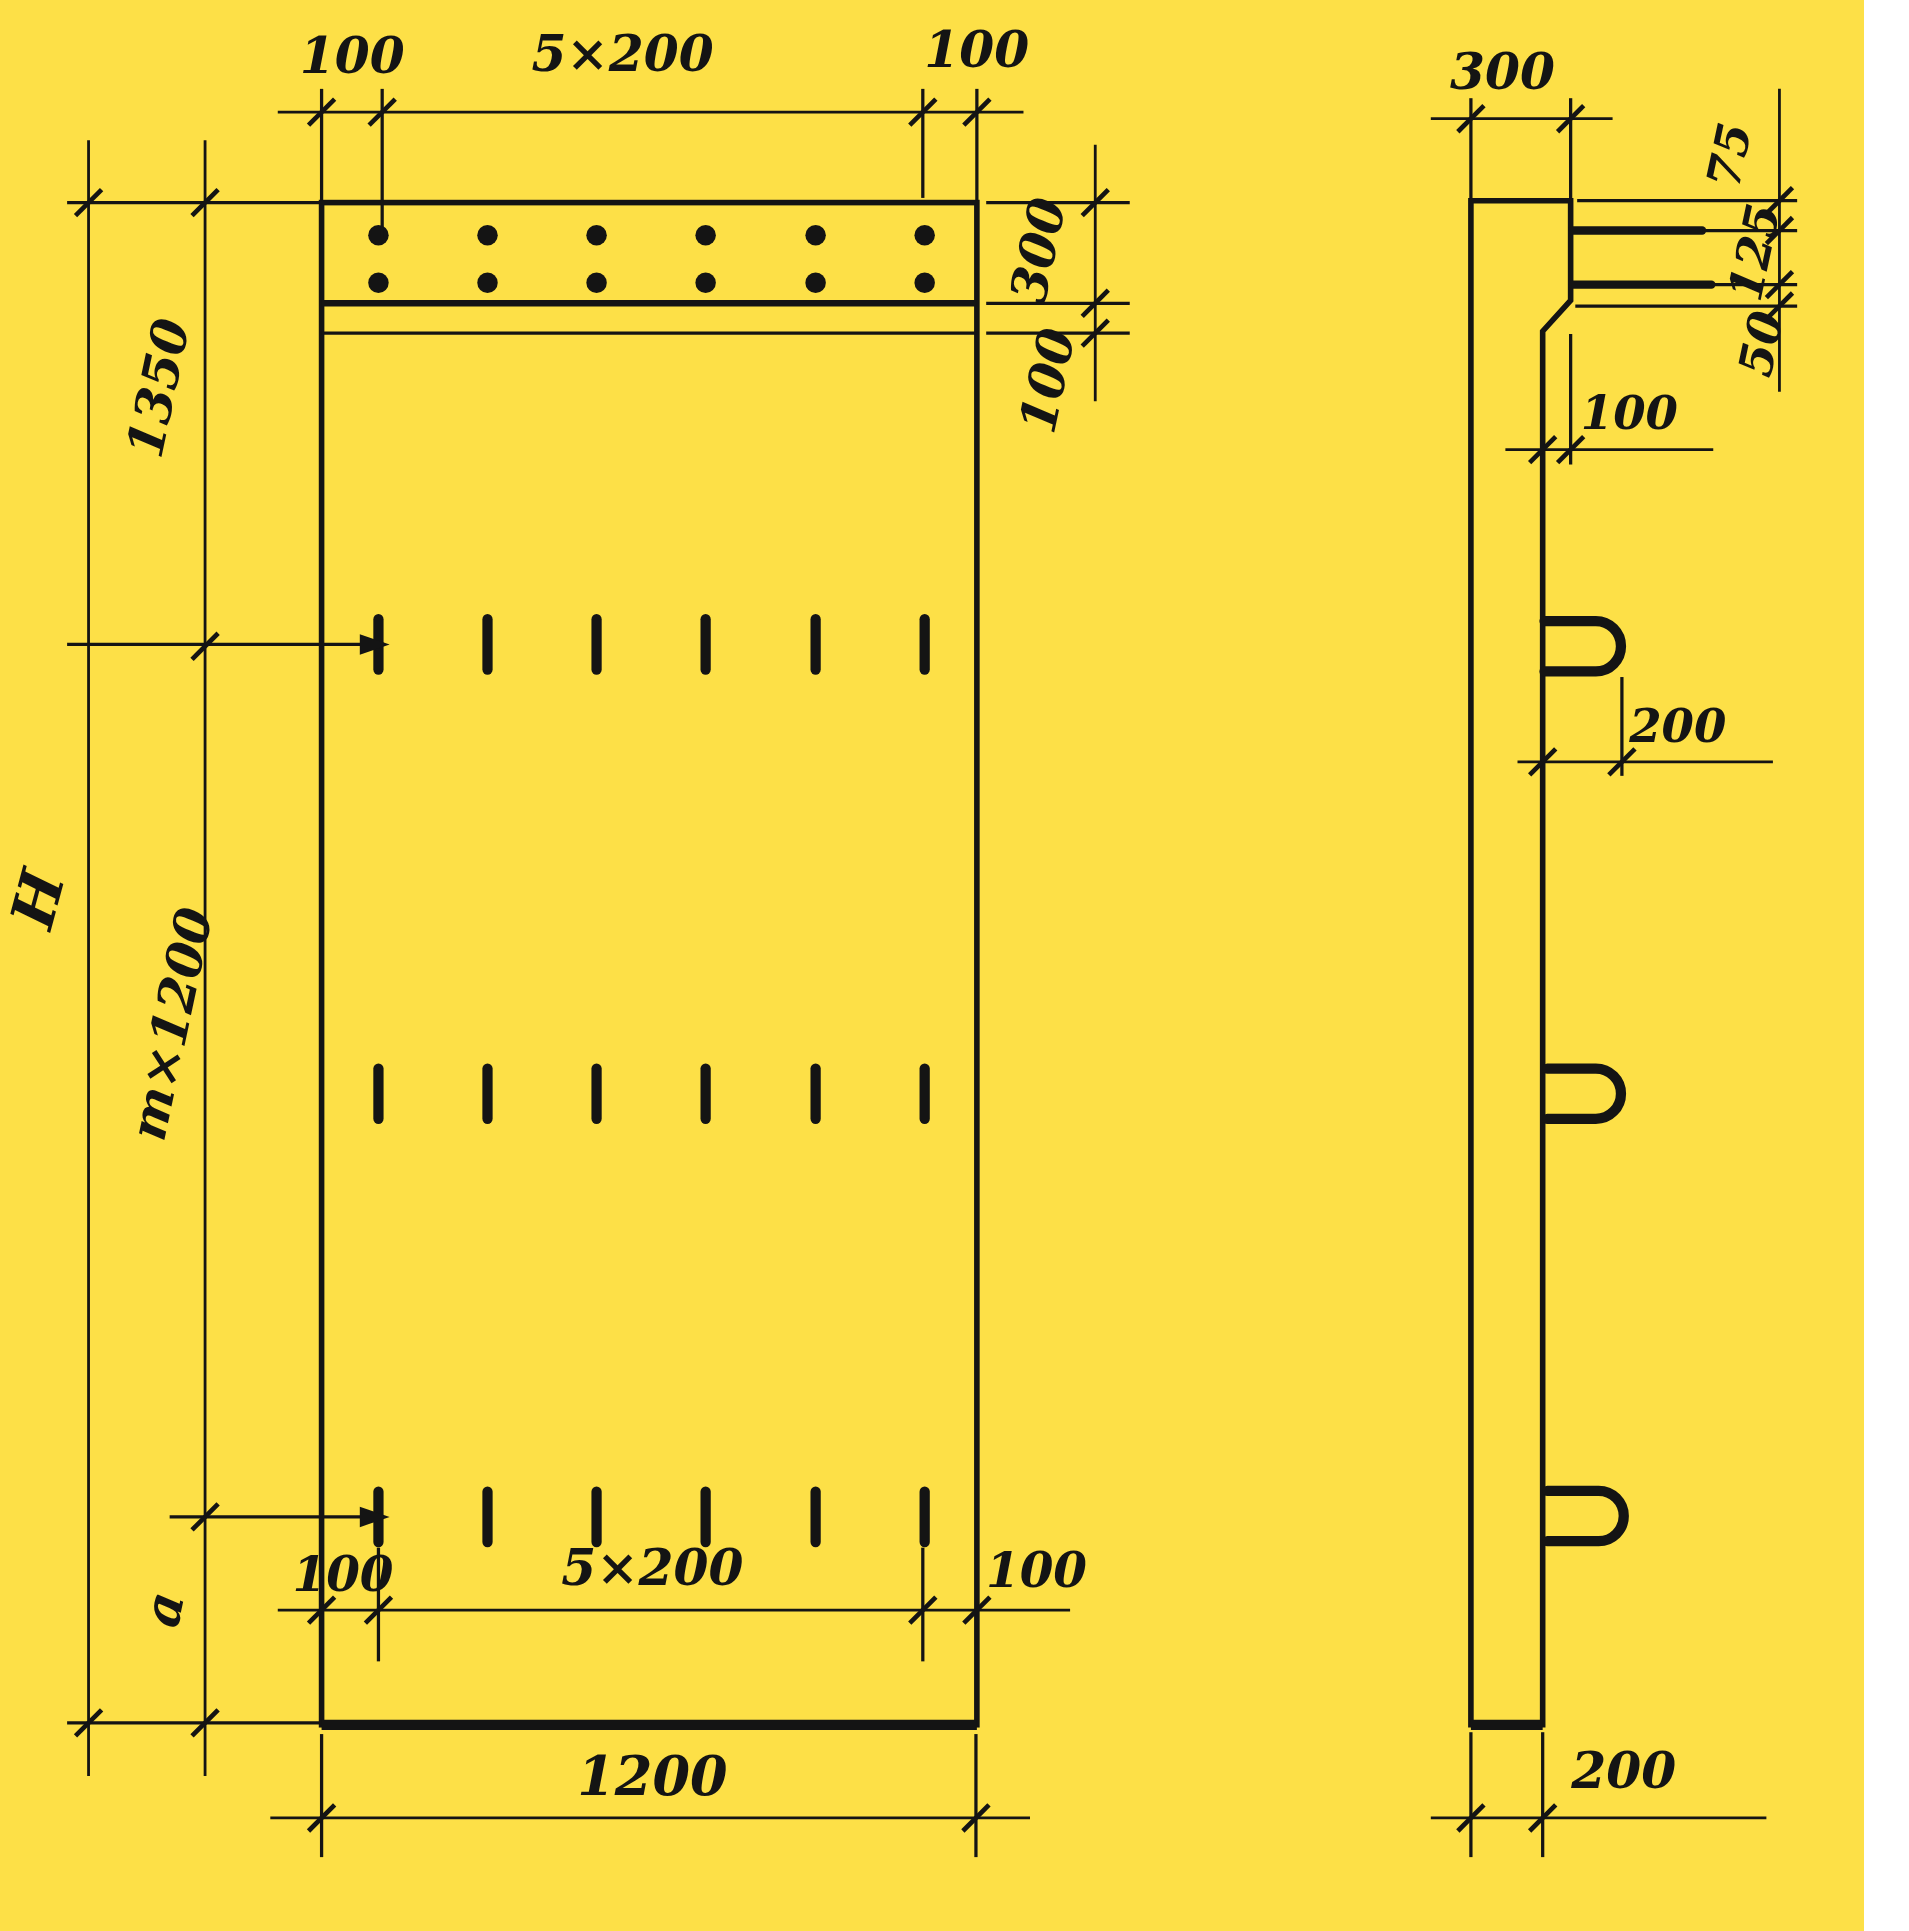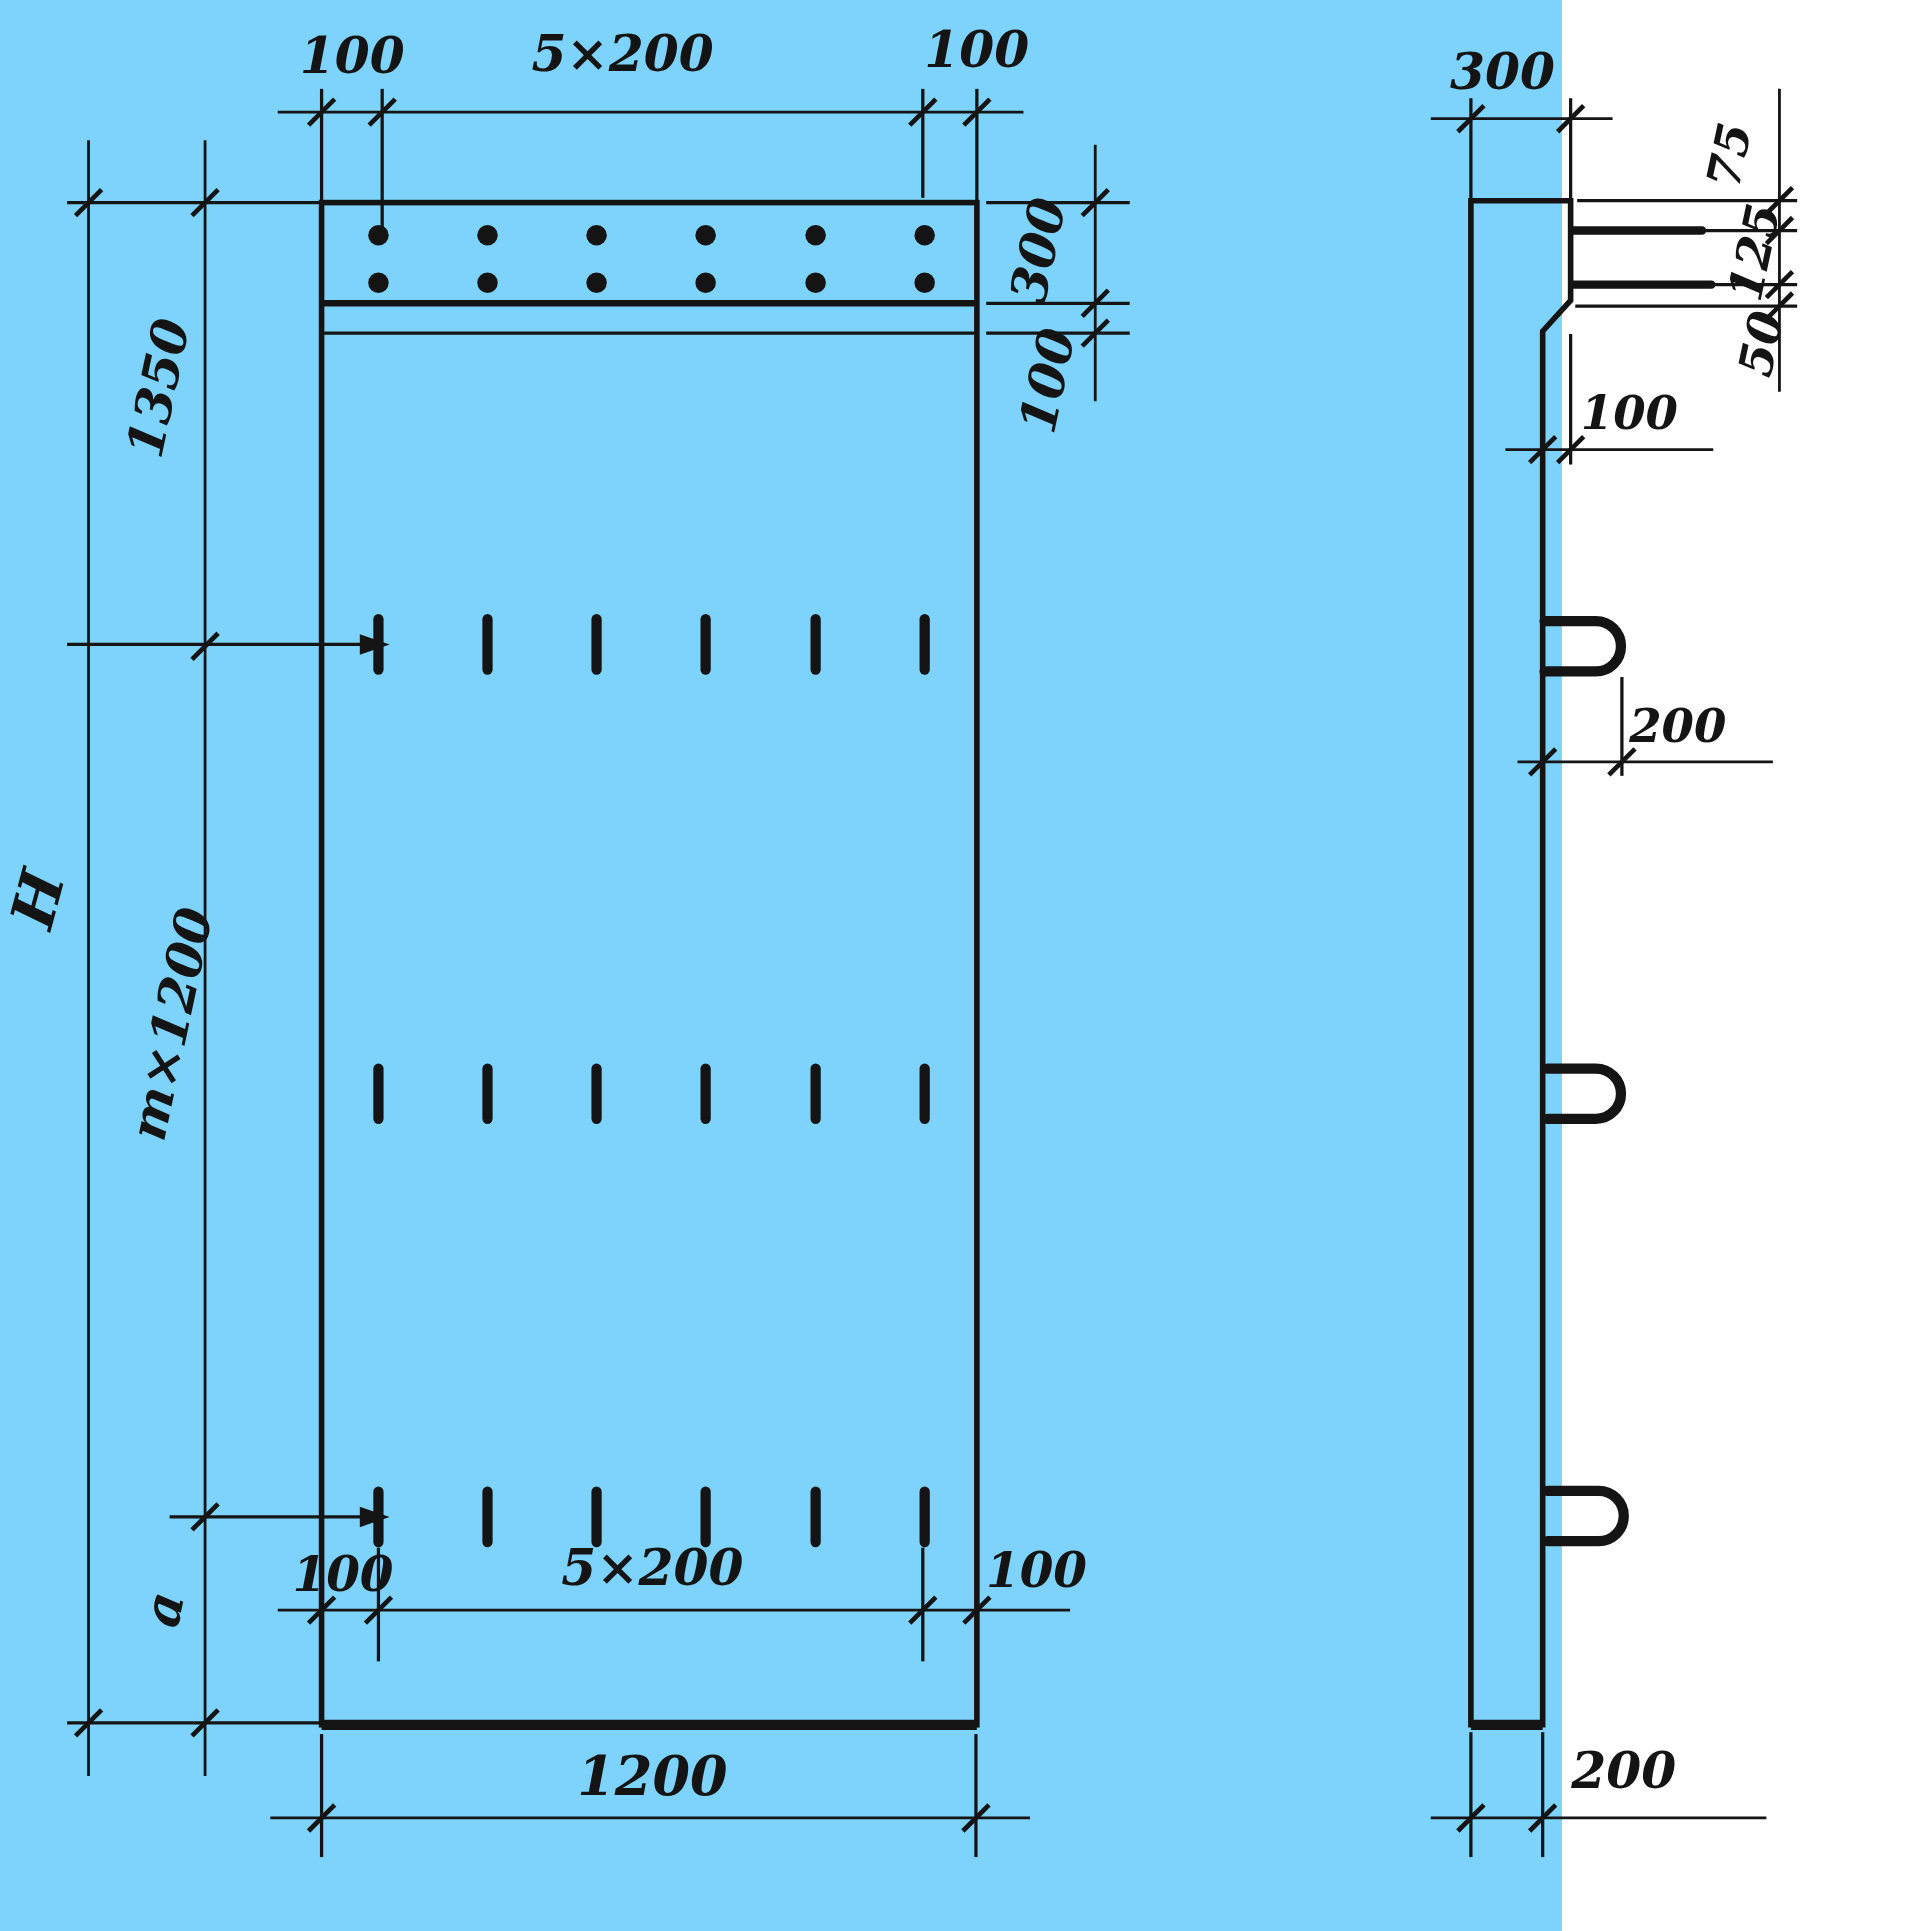--- a/index.html
+++ b/index.html
@@ -1,16 +1,16 @@
 <!DOCTYPE html>
 <html style="font-size:15px"><head>
 <meta charset="utf-8">
 <style>
   html,body{margin:0;padding:0;background:#ffffff;}
-  .stage{width:1562px;height:1932px;background:#7dd3fc;}
+  .stage{width:1864px;height:1932px;background:#fde047;}
   svg{display:block;}
   .ol   {stroke:#141414;stroke-width:6;fill:none;stroke-linejoin:miter;}
   .thick{stroke:#141414;stroke-width:11;fill:none;}
   .band {stroke:#141414;stroke-width:7;fill:none;}
   .thin {stroke:#141414;stroke-width:3.5;fill:none;}
   .dim  {stroke:#141414;stroke-width:3;fill:none;}
   .tick {stroke:#141414;stroke-width:5;fill:none;}
   .bar  {stroke:#141414;stroke-width:9;fill:none;stroke-linecap:round;}
   .dash {stroke:#141414;stroke-width:11;fill:none;stroke-linecap:round;}
   .loop {stroke:#141414;stroke-width:11;fill:none;stroke-linecap:round;stroke-linejoin:round;}

